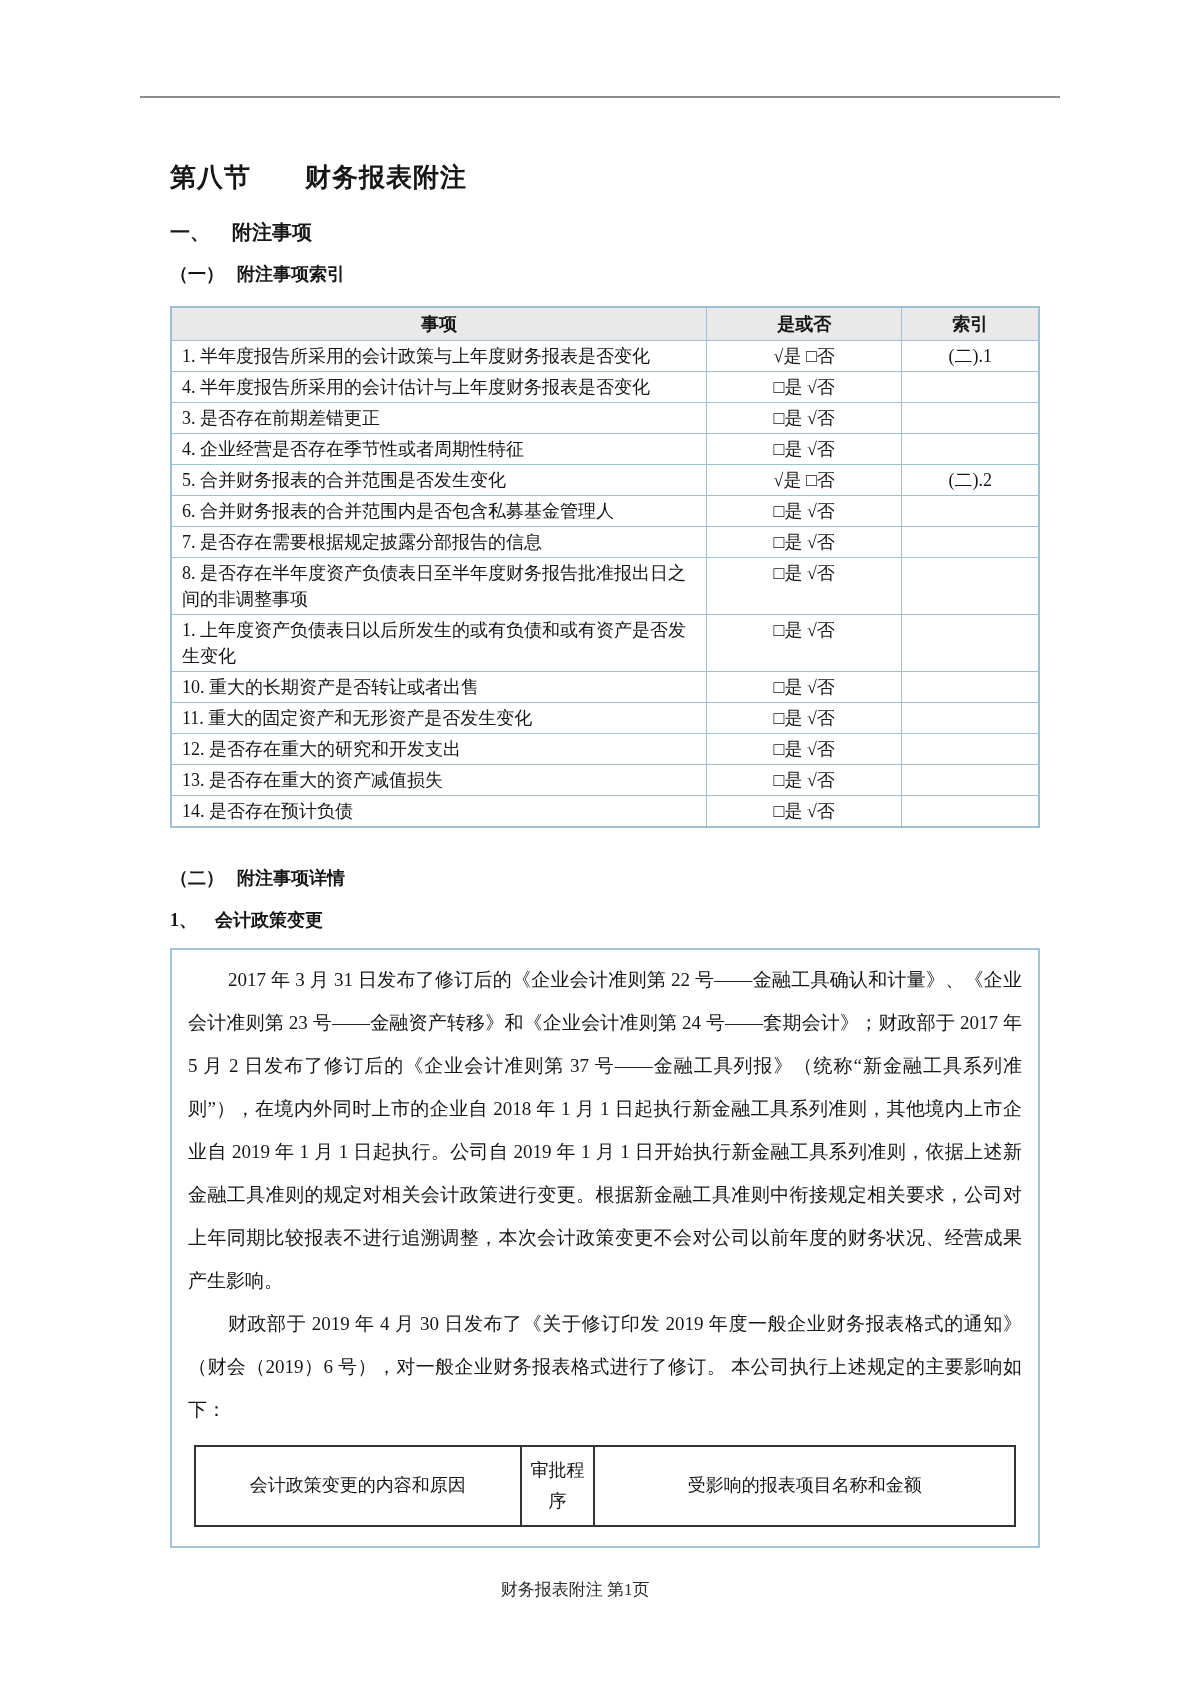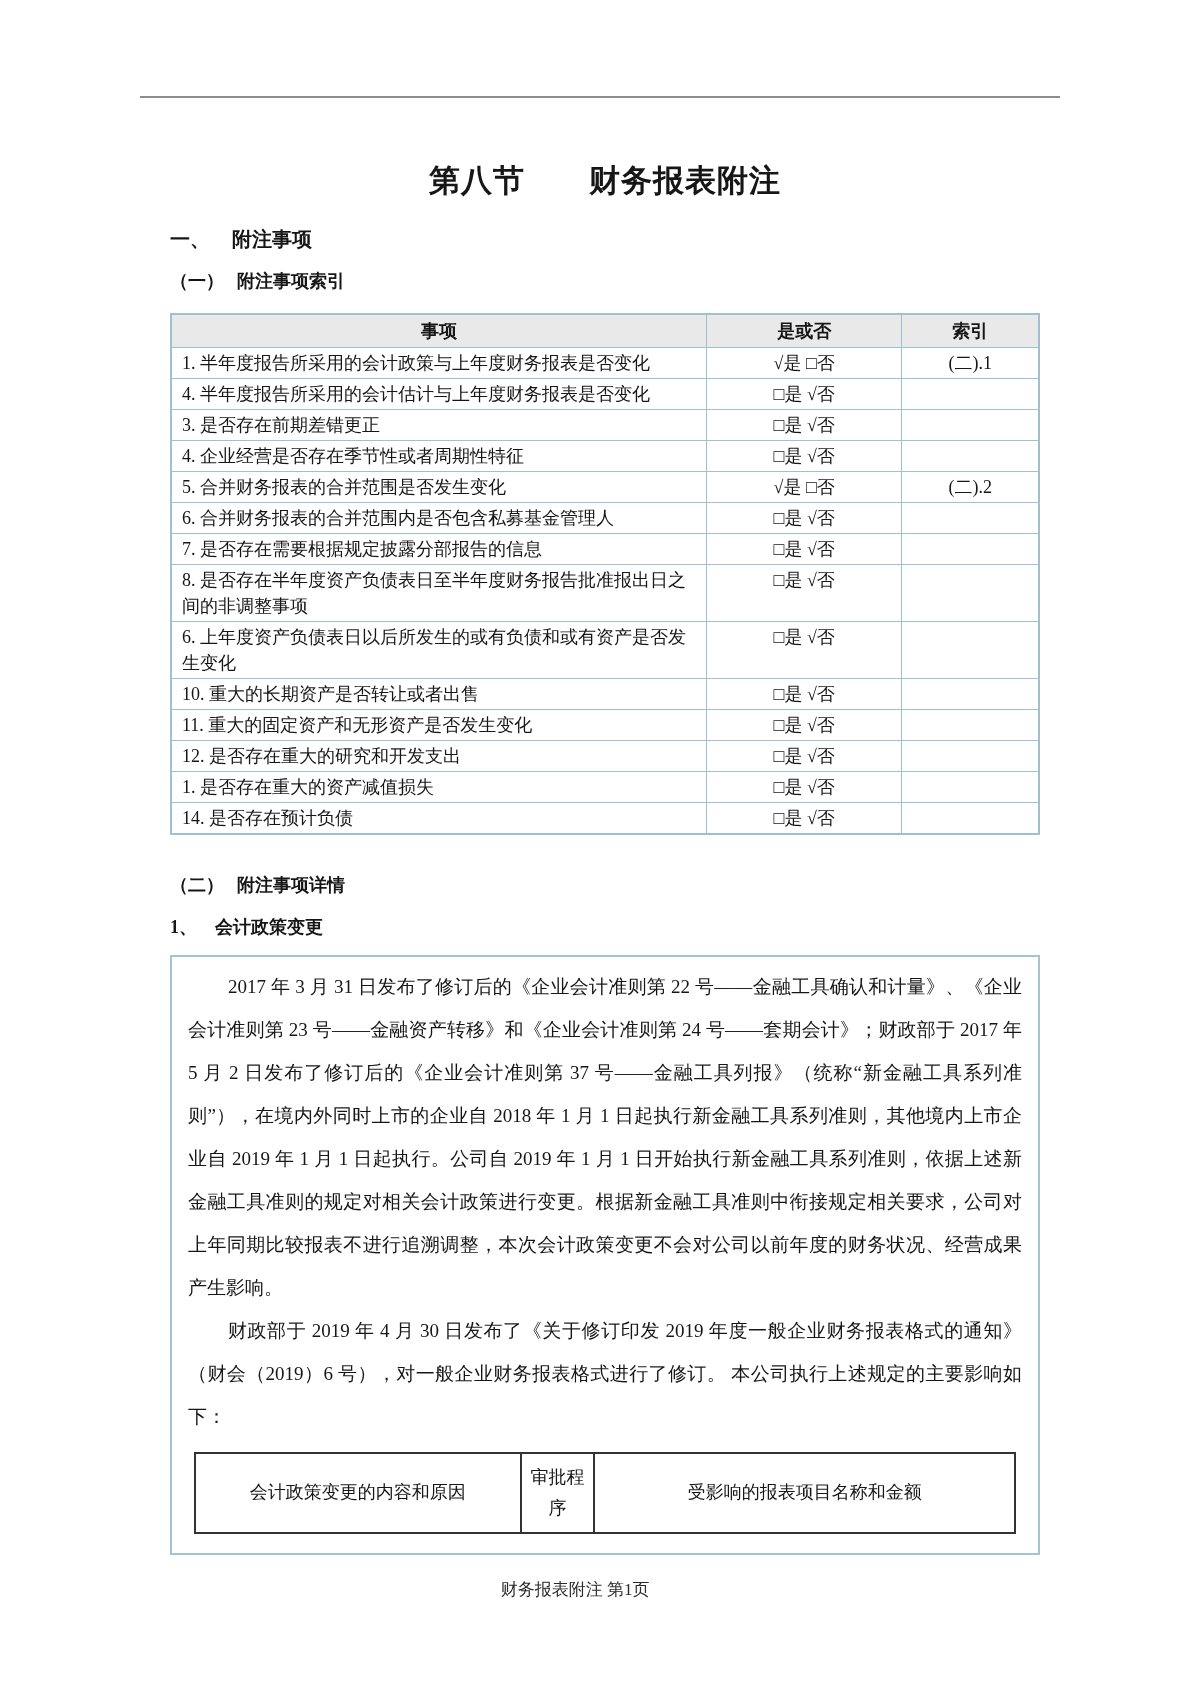--- a/index.html
+++ b/index.html
@@ -10,23 +10,23 @@
     color:#161616;
     -webkit-font-smoothing:antialiased;
   }
   .top-rule {
     position:absolute; top:96px; left:140px; width:920px;
     border-top:2px solid #8d8d8d;
   }
   .content { position:absolute; left:170px; top:0; width:870px; }
 
   .doc-title {
-    margin-top:160px; text-align:center;
+    margin-top:160px; text-align:left;
     font-family:Liberation Sans, sans-serif;
-    font-size:31px; font-weight:bold; letter-spacing:1px;
+    font-size:26px; font-weight:bold; letter-spacing:1px;
     white-space:pre;
   }
 
   .h1 {
     margin-top:24px; display:flex;
     font-family:"Liberation Sans","DejaVu Sans",sans-serif;
     font-size:20px; font-weight:bold;
   }
   .h1 .num { width:62px; flex:none; }
 
@@ -142,41 +142,41 @@
         <td class="c-item">7. 是否存在需要根据规定披露分部报告的信息</td>
         <td class="c-choice">□是 √否</td>
         <td class="c-index"></td>
       </tr>
       <tr>
         <td class="c-item">8. 是否存在半年度资产负债表日至半年度财务报告批准报出日之间的非调整事项</td>
         <td class="c-choice">□是 √否</td>
         <td class="c-index"></td>
       </tr>
       <tr>
-        <td class="c-item">6. 上年度资产负债表日以后所发生的或有负债和或有资产是否发生变化</td>
+        <td class="c-item">1. 上年度资产负债表日以后所发生的或有负债和或有资产是否发生变化</td>
         <td class="c-choice">□是 √否</td>
         <td class="c-index"></td>
       </tr>
       <tr>
         <td class="c-item">10. 重大的长期资产是否转让或者出售</td>
         <td class="c-choice">□是 √否</td>
         <td class="c-index"></td>
       </tr>
       <tr>
         <td class="c-item">11. 重大的固定资产和无形资产是否发生变化</td>
         <td class="c-choice">□是 √否</td>
         <td class="c-index"></td>
       </tr>
       <tr>
         <td class="c-item">12. 是否存在重大的研究和开发支出</td>
         <td class="c-choice">□是 √否</td>
         <td class="c-index"></td>
       </tr>
       <tr>
-        <td class="c-item">1. 是否存在重大的资产减值损失</td>
+        <td class="c-item">13. 是否存在重大的资产减值损失</td>
         <td class="c-choice">□是 √否</td>
         <td class="c-index"></td>
       </tr>
       <tr>
         <td class="c-item">14. 是否存在预计负债</td>
         <td class="c-choice">□是 √否</td>
         <td class="c-index"></td>
       </tr>
     </tbody>
   </table>

